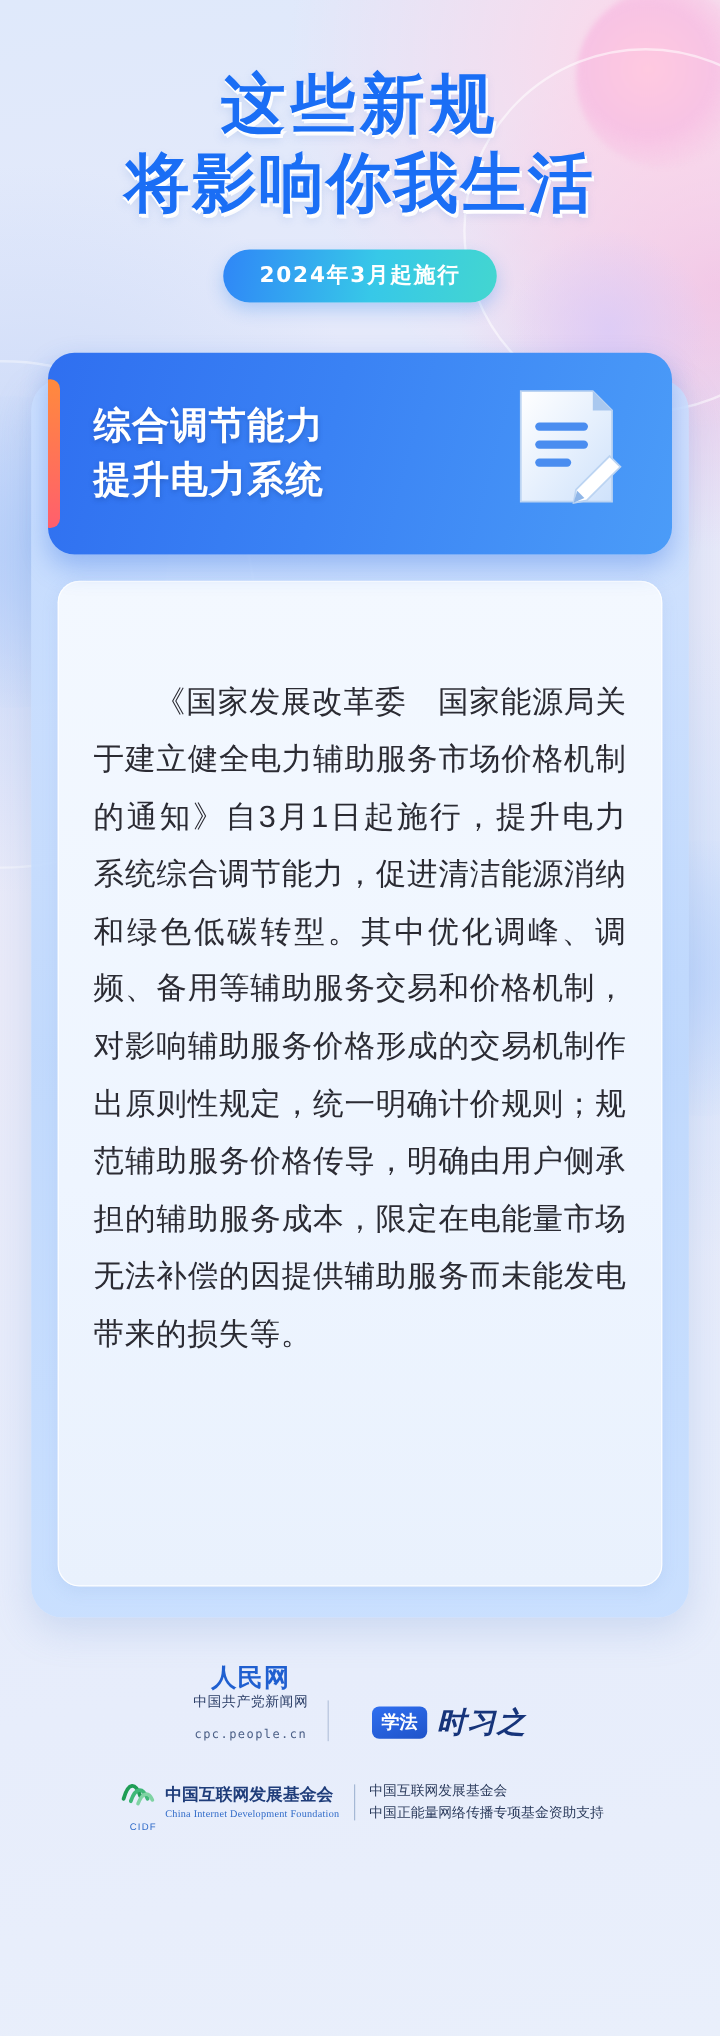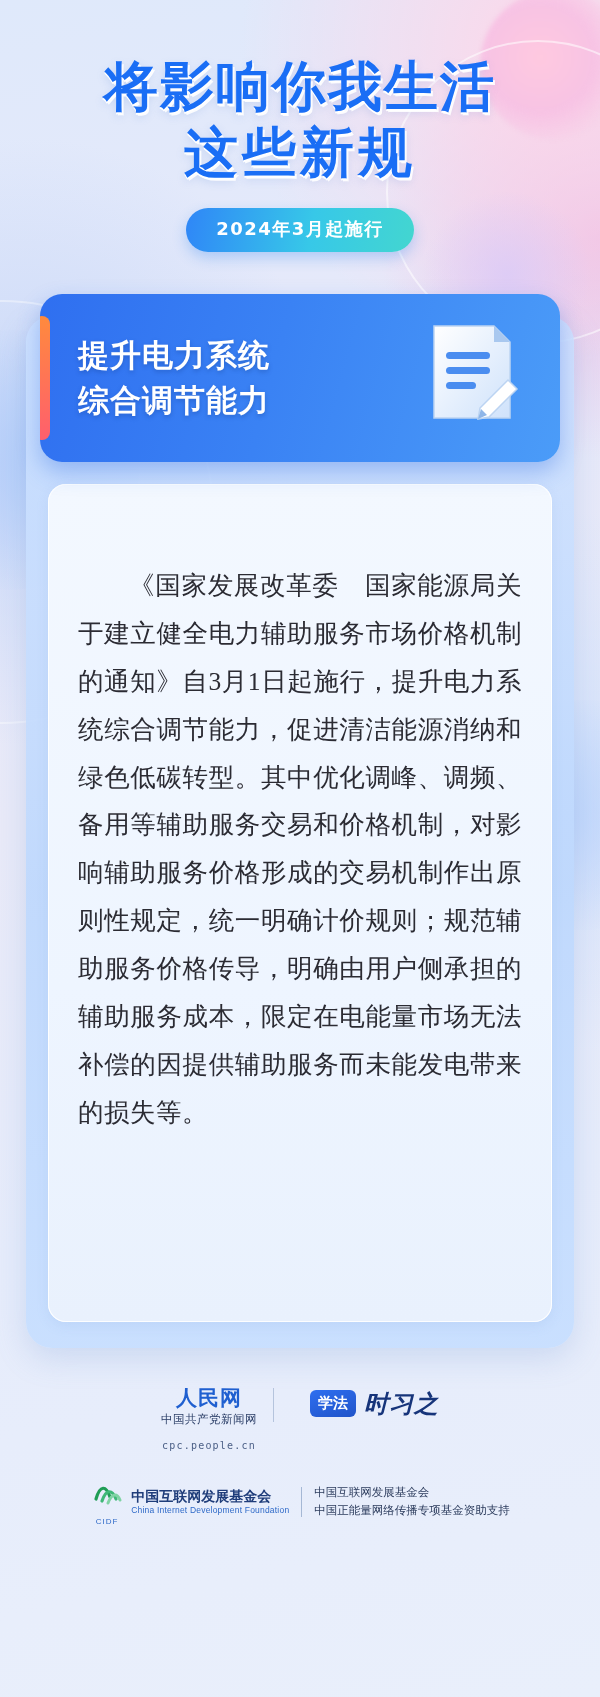--- a/index.html
+++ b/index.html
@@ -149,38 +149,38 @@
   .body-panel {
     margin: 0 22px;
     border-radius: 18px;
     background: linear-gradient(180deg, #f3f8ff 0%, #eef5ff 60%, #e9f1fd 100%);
     box-shadow: inset 0 0 0 1px rgba(255,255,255,0.9), 0 4px 12px rgba(140,170,220,0.18);
     padding: 78px 30px 60px 30px;
     min-height: 700px;
   }
   .body-text {
     color: #2b2b33;
-    font-family: Liberation Serif, serif;
+    font-family: Liberation Sans, sans-serif;
     font-size: 25.5px;
     line-height: 1.88;
     letter-spacing: 0.5px;
     text-align: justify;
     text-indent: 2em;
   }
 
   
   .footer {
     position: relative;
     z-index: 3;
     margin-top: 40px;
     text-align: center;
   }
   .logos-row {
     display: flex;
-    align-items: flex-start;
+    align-items: flex-end;
     justify-content: center;
     gap: 16px;
   }
   .rmw-logo {
     display: flex;
     flex-direction: column;
     align-items: center;
     line-height: 1;
   }
   .rmw-mark {
@@ -257,31 +257,31 @@
     text-align: left;
     line-height: 1.25;
   }
   .cidf-cn {
     font-family: "DejaVu Sans", sans-serif;
     font-weight: bold;
     font-size: 14px;
     color: #1f3d7a;
   }
   .cidf-en {
-    font-family: Liberation Sans, sans-serif;
+    font-family: Liberation Serif, serif;
     font-size: 8.5px;
     color: #2f6ac8;
     letter-spacing: 0.2px;
   }
   .cidf-abbr {
     font-family: "Liberation Sans", sans-serif;
     font-size: 8px;
     color: #2f6ac8;
     letter-spacing: 1px;
-    text-align: center;
+    text-align: right;
     margin-top: 2px;
   }
   .cidf-divider {
     width: 1px;
     height: 30px;
     background: #8fa6c8;
     opacity: 0.75;
   }
   .cidf-support {
     text-align: left;
@@ -296,31 +296,31 @@
 
 <div class="poster">
   <div class="blob blob-pink"></div>
   <div class="blob blob-purple"></div>
   <div class="blob blob-blue-left"></div>
   <div class="blob blob-blue-right"></div>
   <div class="arc arc1"></div>
   <div class="arc arc2"></div>
 
   <div class="header">
+    <div class="title-line">这些新规</div>
     <div class="title-line second">将影响你我生活</div>
-    <div class="title-line">这些新规</div>
     <div class="subtitle-pill">2024年3月起施行</div>
   </div>
 
   <div class="card-wrap">
     <div class="banner">
       <div class="banner-accent"></div>
       <div class="banner-title">
+        <div>综合调节能力</div>
         <div>提升电力系统</div>
-        <div>综合调节能力</div>
       </div>
       <svg class="banner-icon" viewBox="0 0 96 108">
         <defs>
           <linearGradient id="pg" x1="0" y1="0" x2="1" y2="1">
             <stop offset="0%" stop-color="#ffffff"></stop>
             <stop offset="100%" stop-color="#cfe2fb"></stop>
           </linearGradient>
         </defs>
         <path d="M10 4 H70 L86 20 V96 H10 Z" fill="url(#pg)" stroke="#bcd4f2" stroke-width="1.5"></path>
         <path d="M70 4 L86 20 H70 Z" fill="#a9c8ef"></path>

